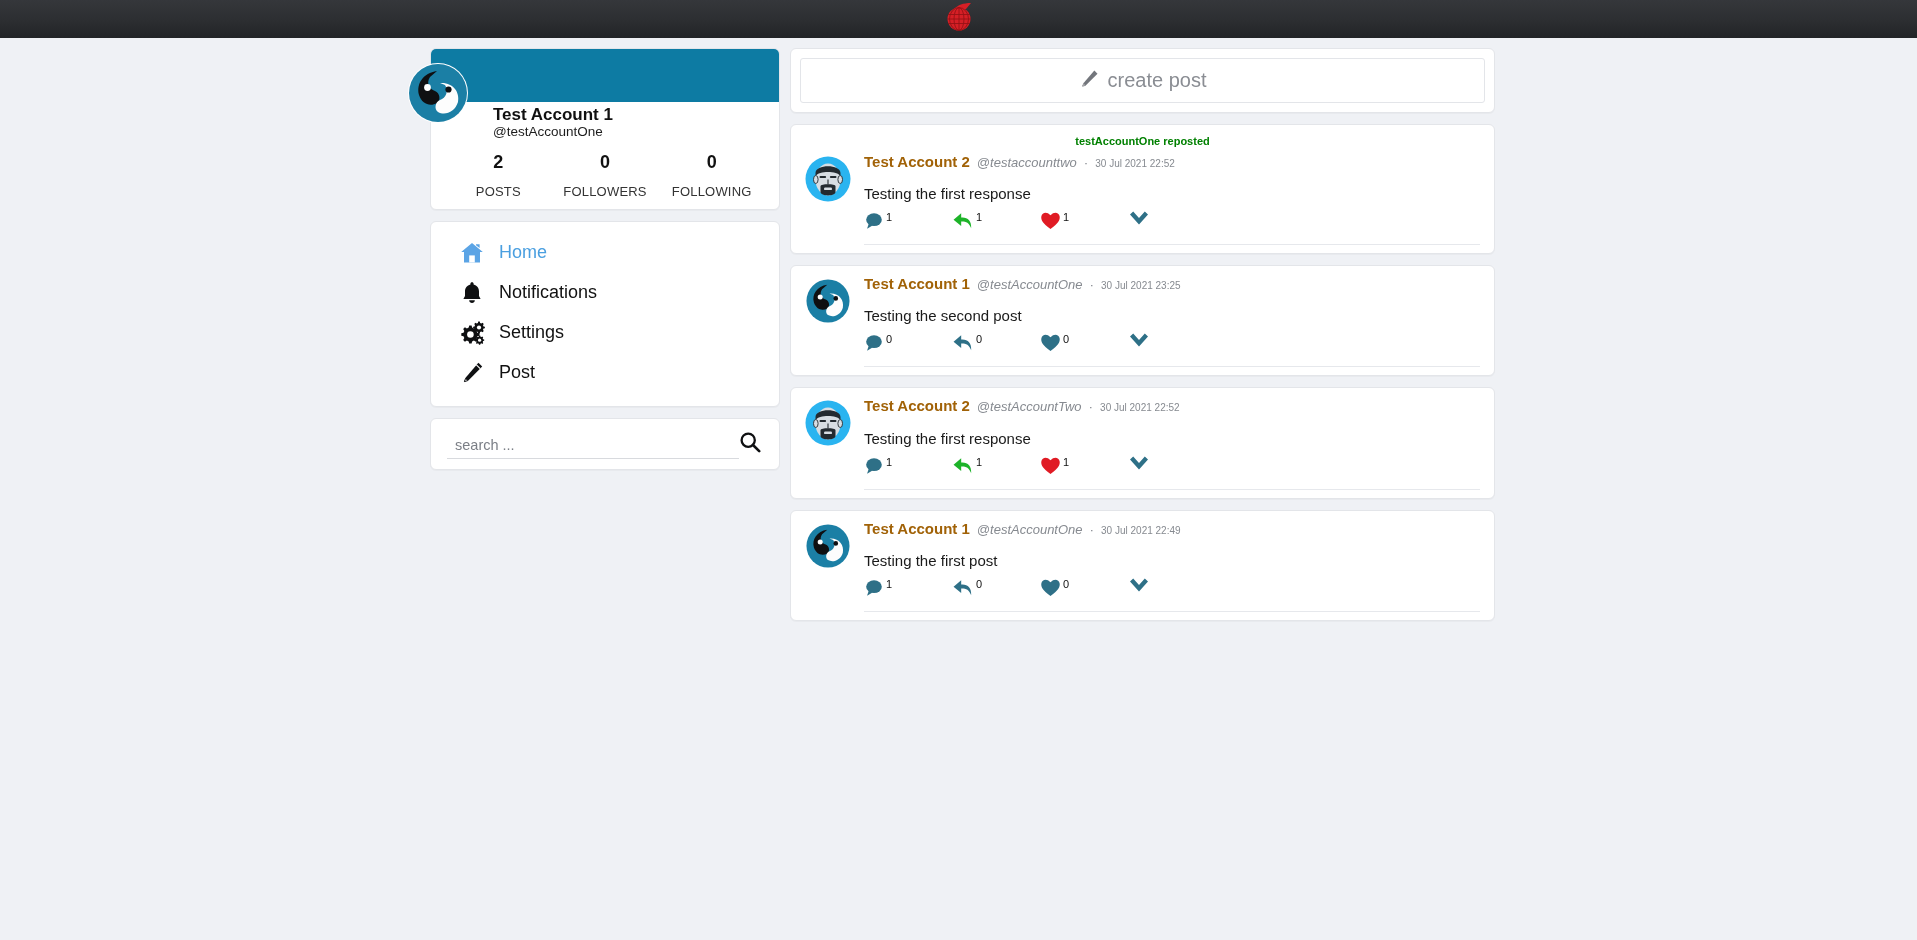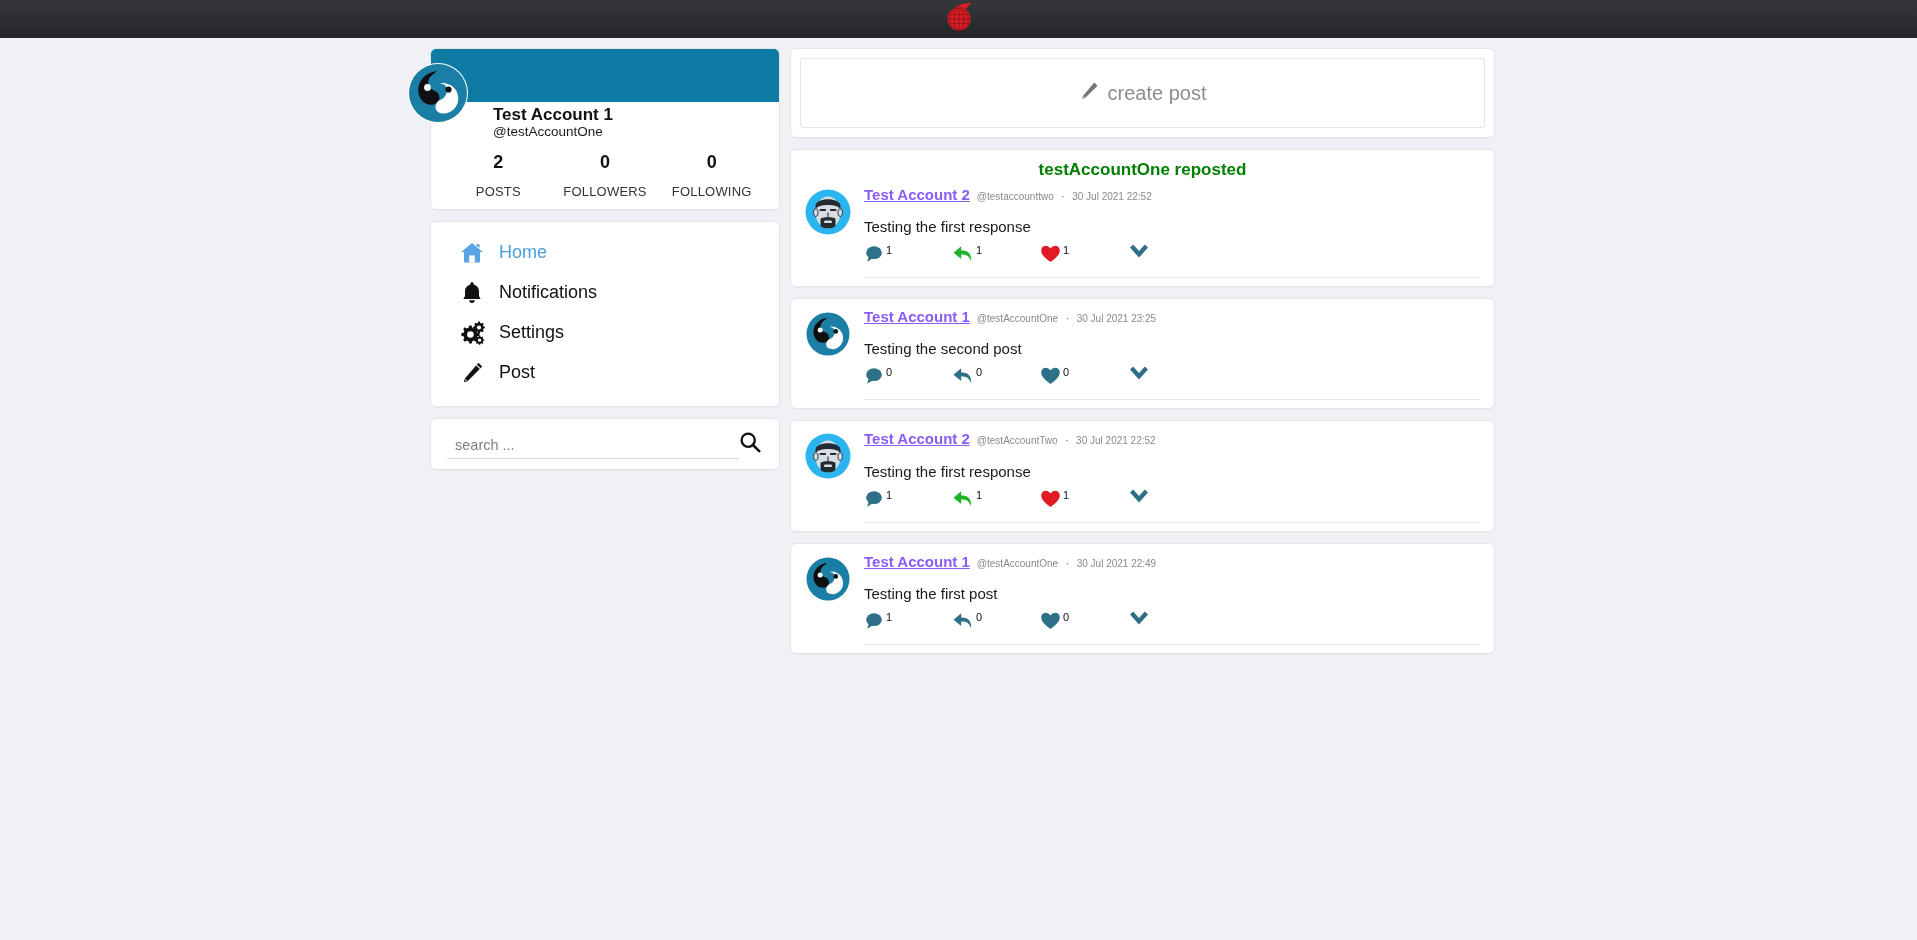--- a/index.html
+++ b/index.html
@@ -92,46 +92,46 @@
     outline: none;
   }
   .search-input::placeholder { color: #7b7f86; }
   .search-btn { background: none; border: none; padding: 0 2px 3px 0; cursor: pointer; display:flex; }
 
   
   .compose-card { padding: 9px; }
   .compose-box {
     border: 1px solid #e3e5e9;
     border-radius: 3px;
-    height: 70px;
+    height: 45px;
     display: flex; align-items: center; justify-content: center;
     gap: 9px;
     cursor: pointer;
   }
   .compose-text { font-size: 20px; color: #8a8d93; }
 
   
   .post-card { margin-top: 11px; padding: 9px 14px 8px 14px; }
   .post-banner {
     text-align: center;
-    font-size: 17px;
+    font-size: 11px;
     font-weight: bold;
     margin: 1px 0 6px 0;
   }
   .banner-repost { color: #008000; }
   .banner-reply  { color: #3b8fd6; cursor: pointer; }
   .post-main { display: flex; gap: 13px; }
   .post-avatar { width: 46px; height: 46px; flex: 0 0 46px; margin-top: 3px; }
   .post-content { flex: 1; min-width: 0; }
   .post-head {
     display: flex; align-items: baseline; gap: 7px;
     line-height: 1.2;
   }
-  .post-author { font-size: 15px; font-weight: bold; color: #8b5cf6; text-decoration: underline; }
-  .post-handle { font-size: 10px; color: #868a90; }
+  .post-author { font-size: 15px; font-weight: bold; color: #a16207; }
+  .post-handle { font-size: 13px; color: #868a90; font-style: italic; }
   .post-dot    { font-size: 13.5px; color: #868a90; }
   .post-time   { font-size: 10px; color: #868a90; }
   .post-text { font-size: 15px; color: #1a1a1a; margin-top: 14px; }
 
   .actions {
     display: flex;
     margin-top: 9px;
     padding-bottom: 7px;
   }
   .action {

